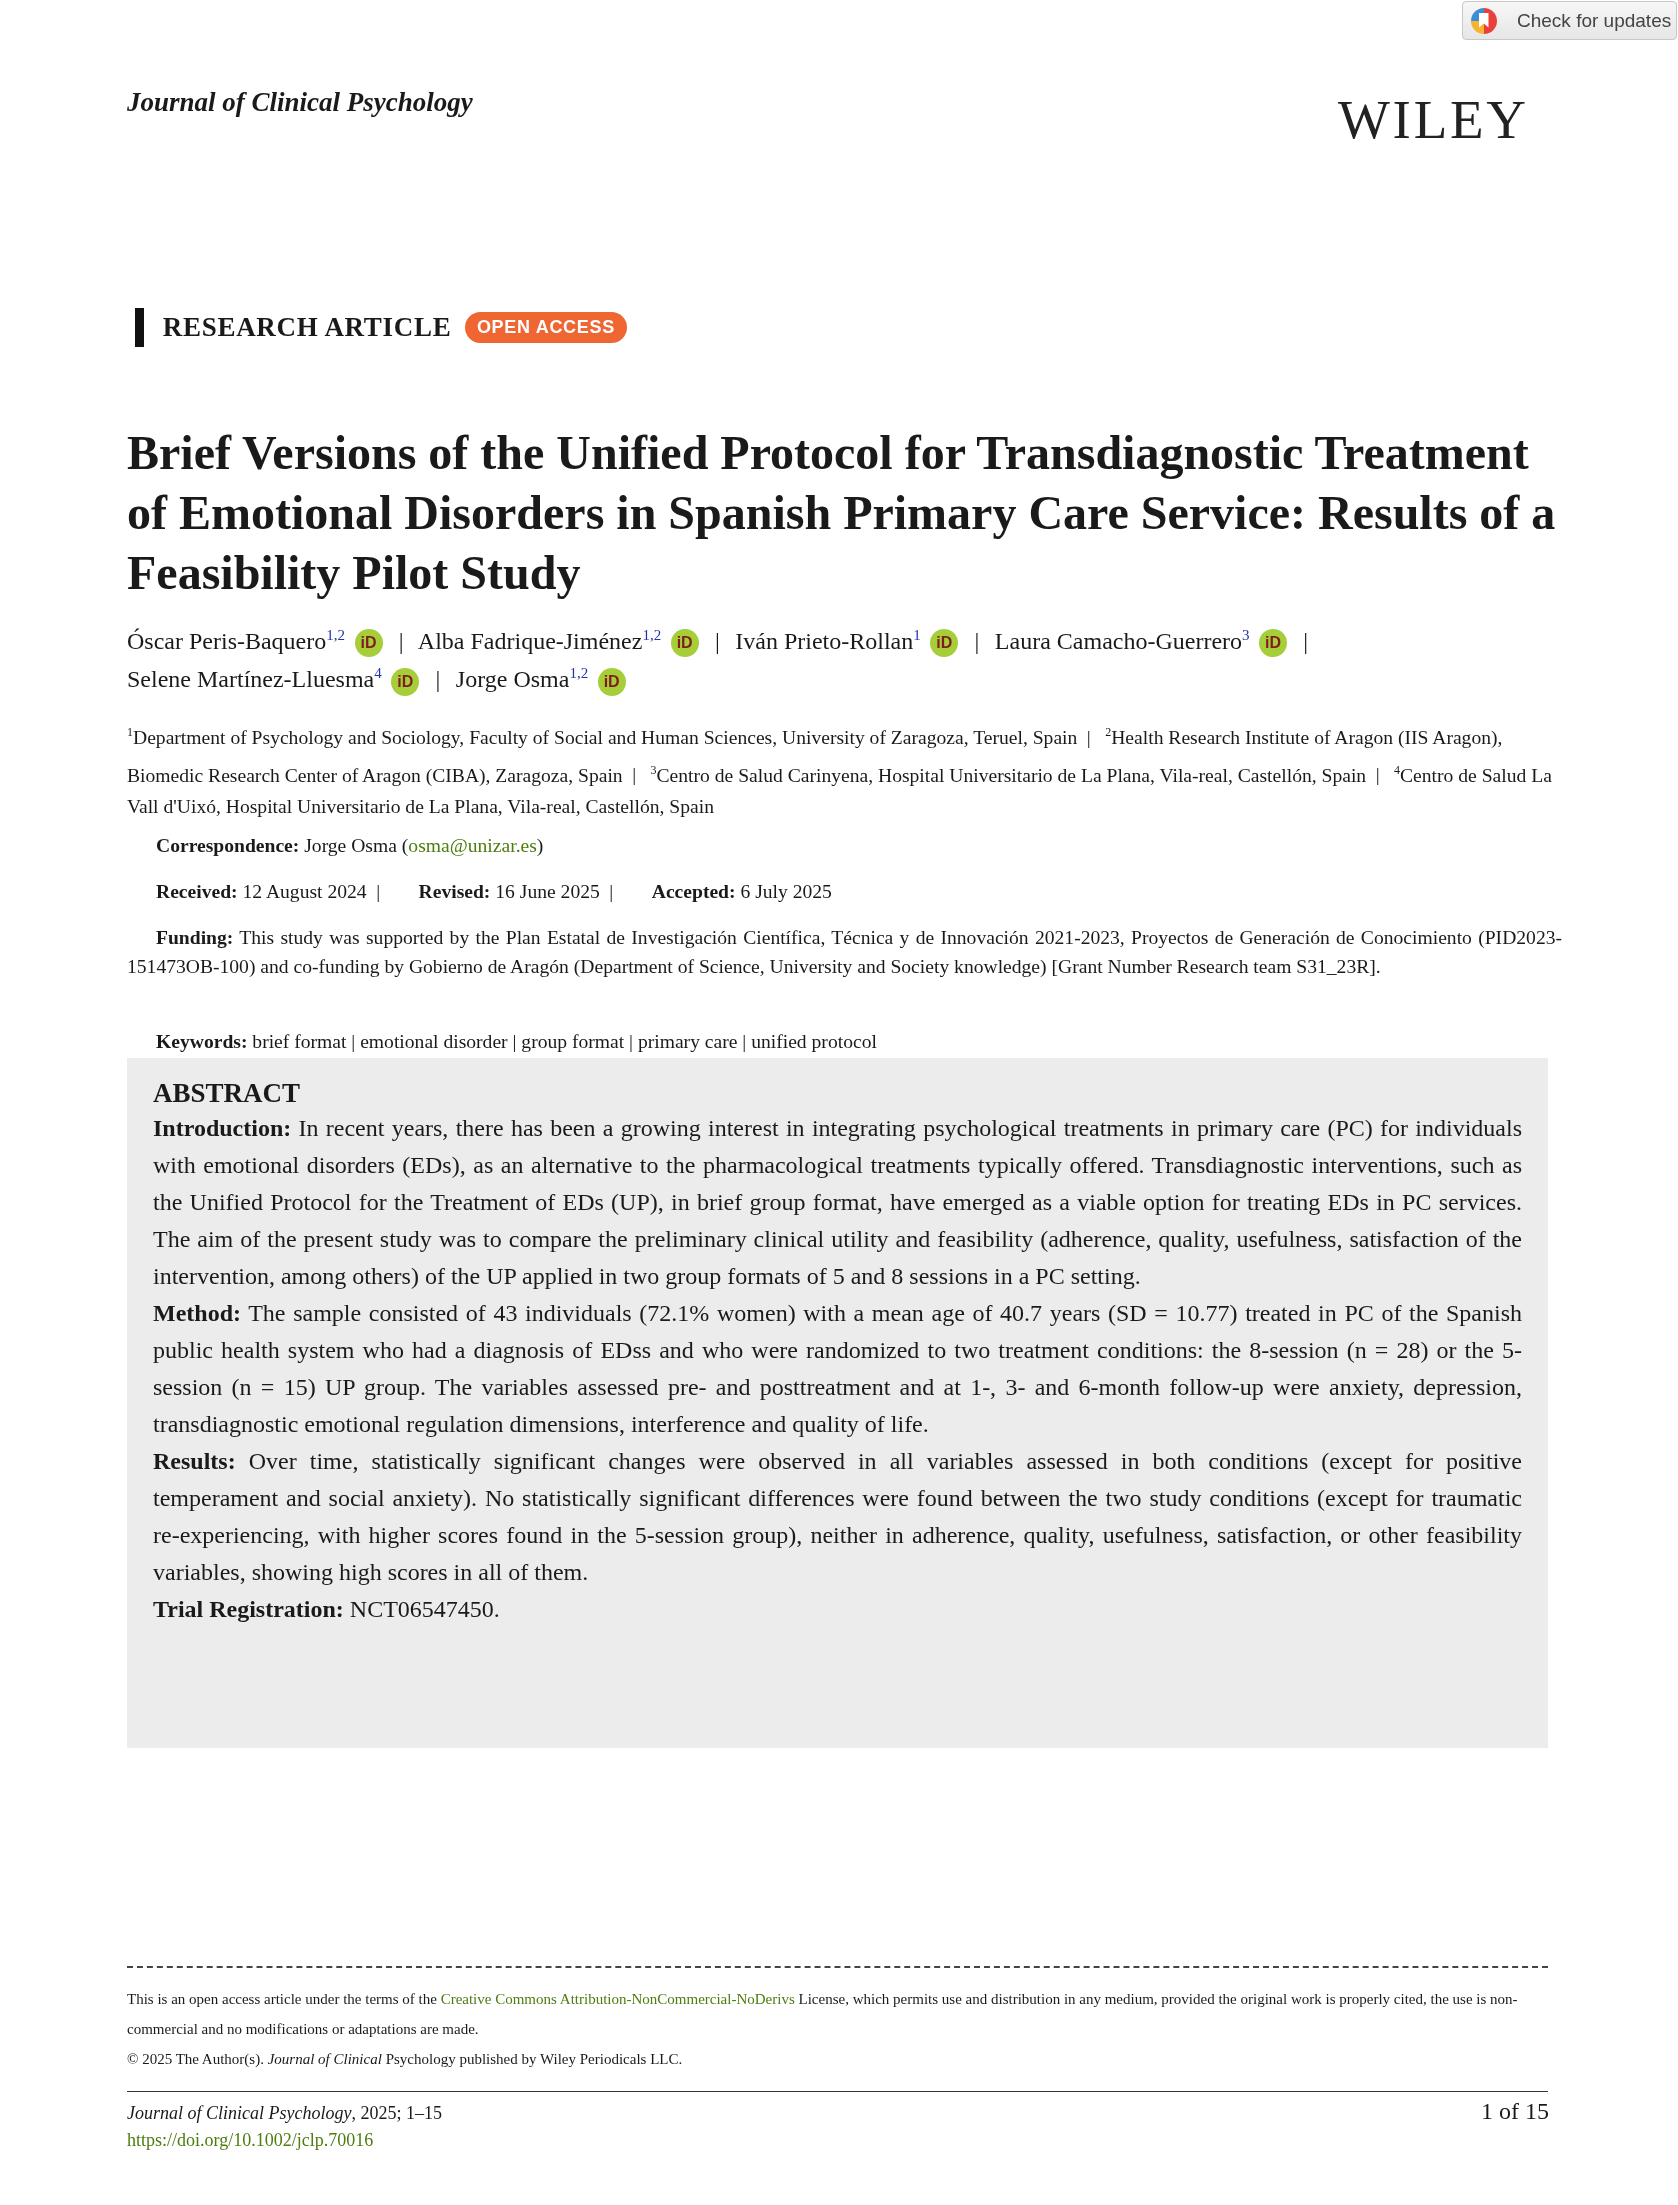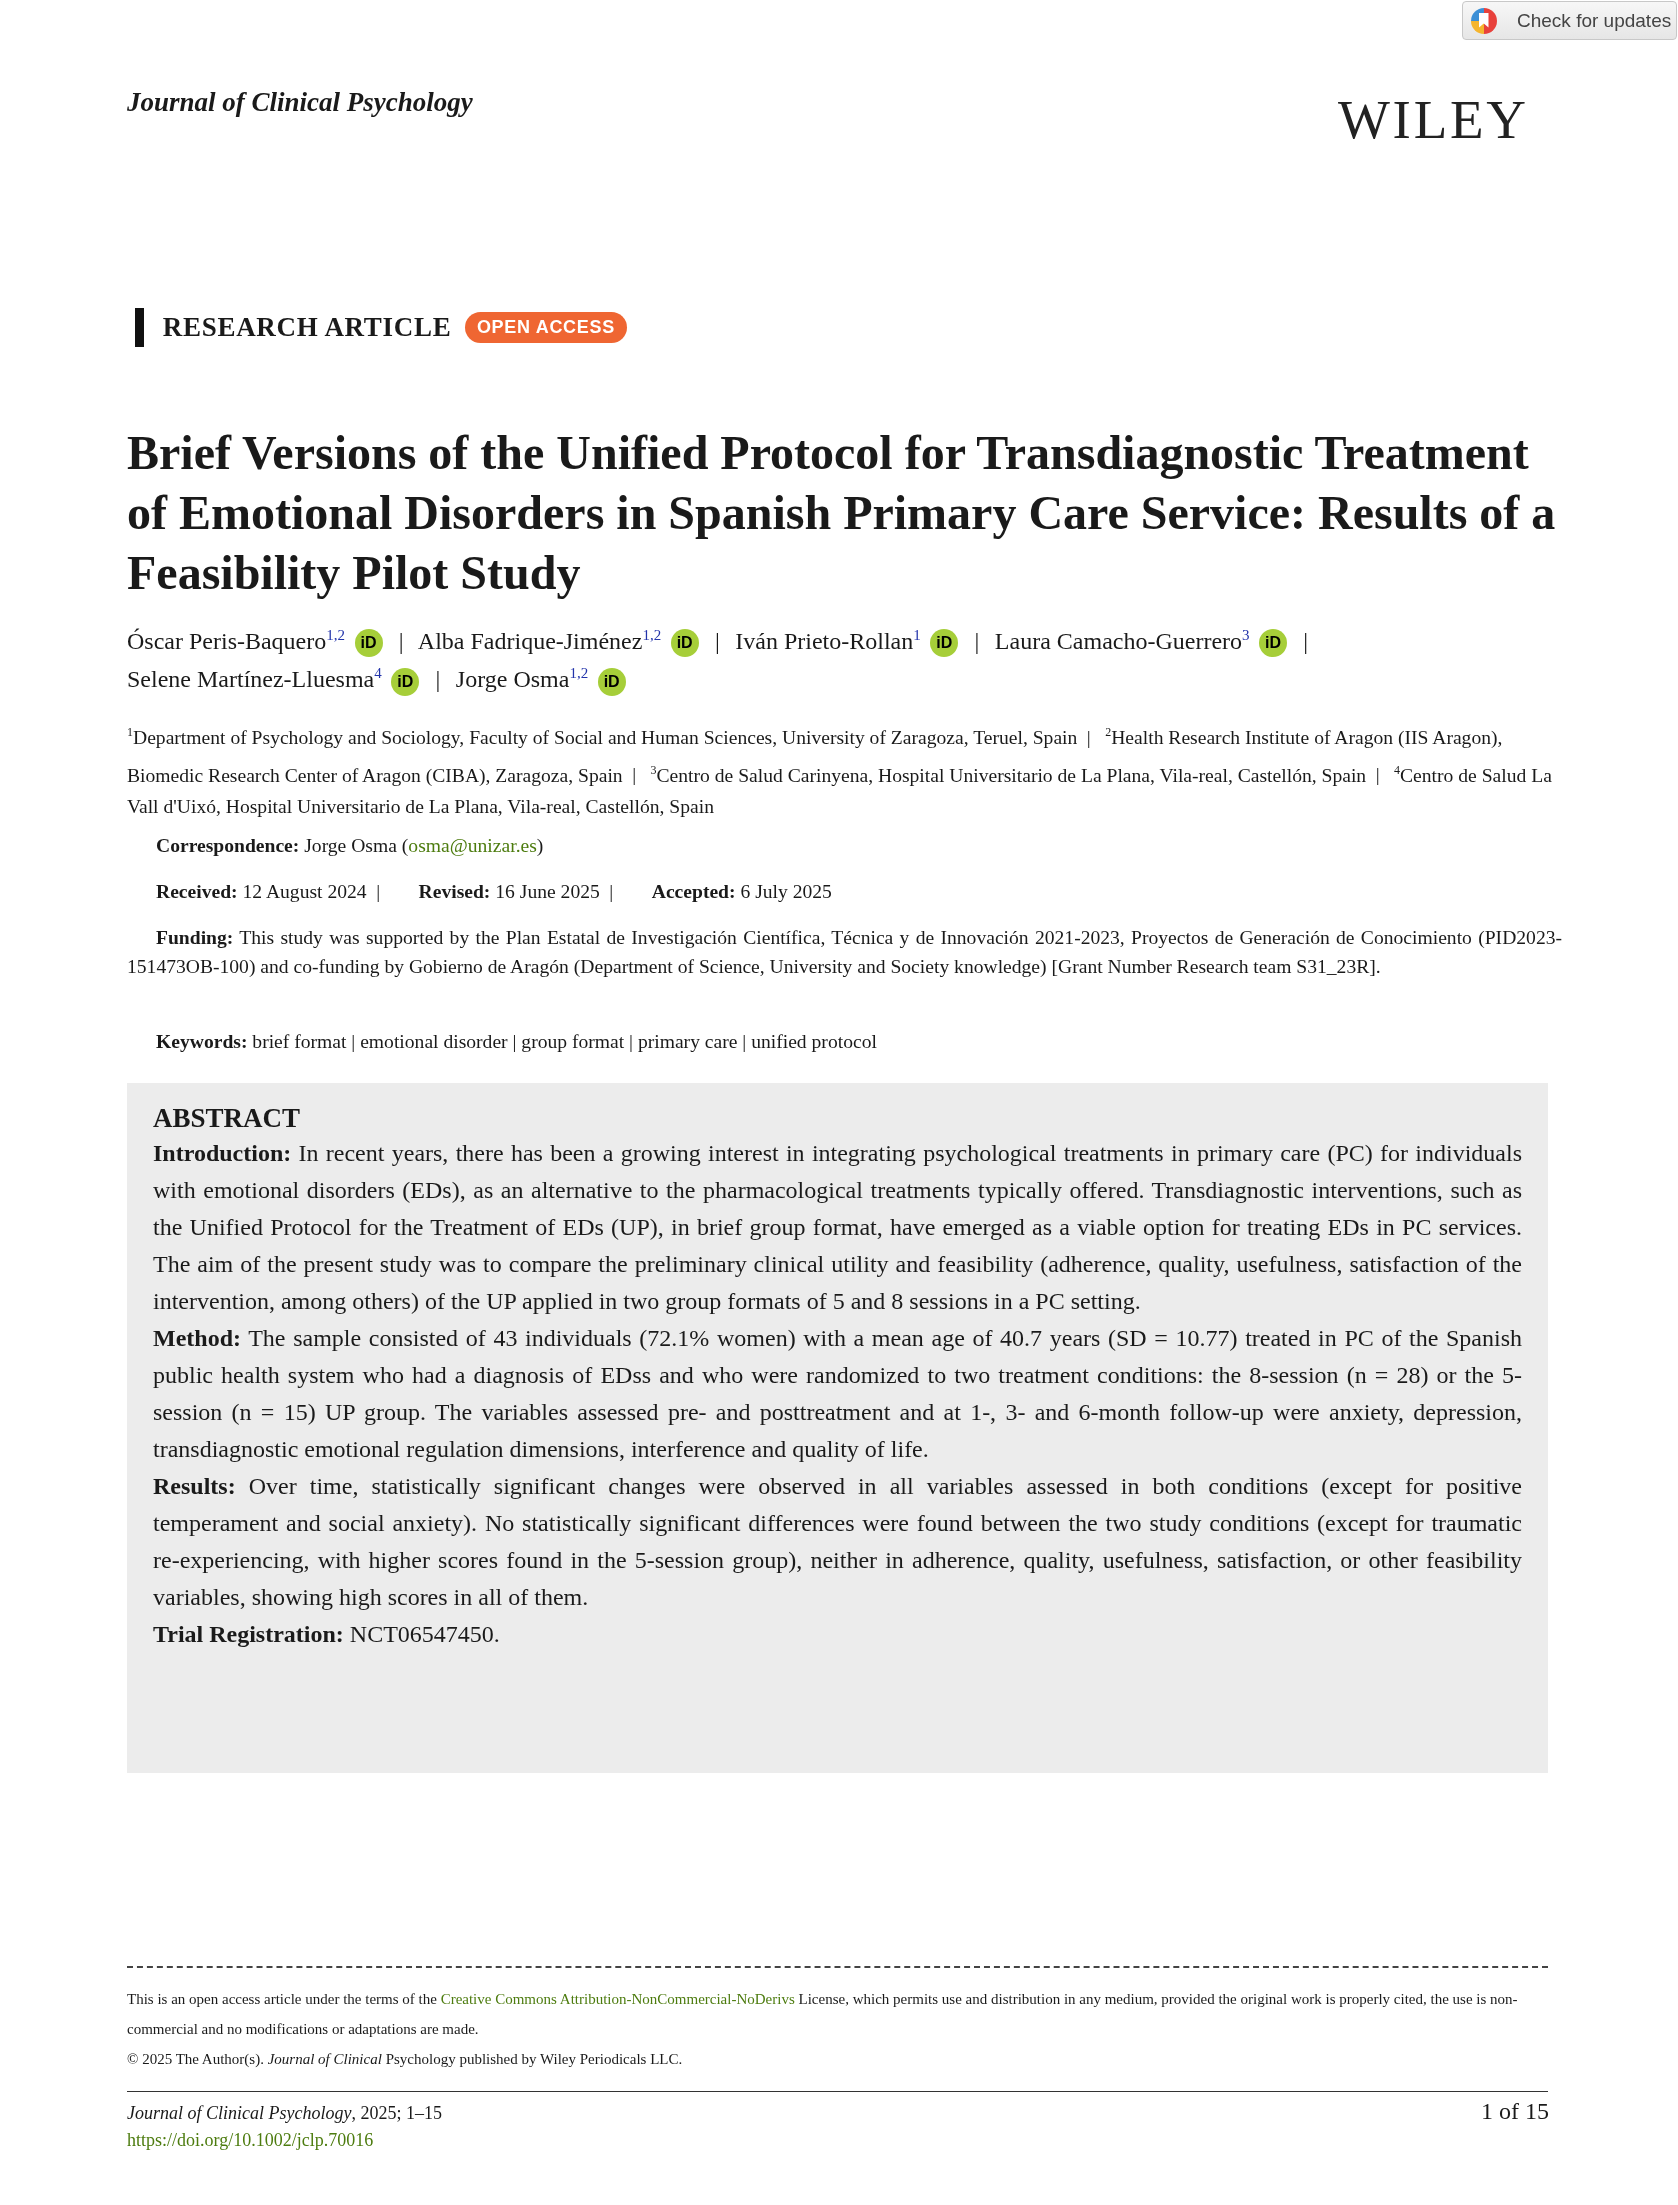--- a/index.html
+++ b/index.html
@@ -23,30 +23,30 @@
   .article-type { position: absolute; left: 127px; top: 308px; display: flex; align-items: center; margin-left: 8px; }
   .type-bar { width: 8.8px; height: 39px; background: #111; margin-right: 19px; }
   .type-label { font-size: 27px; font-weight: bold; letter-spacing: 0.7px; }
   .oa-badge { margin-left: 13.5px; background: #ef6632; color: #fff; border-radius: 17.6px;
     font-family: "Liberation Sans", "DejaVu Sans", sans-serif; font-weight: bold; font-size: 18px;
     padding: 5.4px 12px; letter-spacing: 0.7px; }
   .title { position: absolute; left: 127px; top: 423px; width: 1435px; font-size: 48px; font-weight: bold; line-height: 60px; color: #1a1a1a; }
   .authors { position: absolute; left: 127px; top: 619px; width: 1435px; font-size: 24px; line-height: 32px; }
   .author { white-space: nowrap; }
   .author sup { font-size: 15px; color: #2233aa; }
-  .orcid { display: inline-block; width: 28px; height: 28px; border-radius: 50%; background: #a6ce39; color: #000000;
+  .orcid { display: inline-block; width: 28px; height: 28px; border-radius: 50%; background: #a6ce39; color: #7f1d1d;
     font-family: "Liberation Sans", "DejaVu Sans", sans-serif; font-size: 16px; font-weight: bold;
     text-align: center; line-height: 28px; vertical-align: middle; margin: 0 6.8px 0 9.5px; }
   .sep { margin: 0 9.5px; }
   .affil { position: absolute; left: 127px; top: 716px; width: 1435px; font-size: 19.6px; line-height: 32px; }
   .affil sup { font-size: 12px; }
   .meta { position: absolute; left: 127px; width: 1435px; font-size: 19.6px; line-height: 29px; }
   .meta b { font-weight: bold; margin-left: 29px; }
   .link { color: #4d7c0f; }
-  .abstract { position: absolute; left: 127px; top: 1083px; width: 1421px; height: 690px; background: #ececec; box-sizing: border-box; padding: 17.6px 26px; }
+  .abstract { position: absolute; left: 127px; top: 1058px; width: 1421px; height: 690px; background: #ececec; box-sizing: border-box; padding: 17.6px 26px; }
   .abs-title { font-size: 27px; font-weight: bold; line-height: 34px; }
   .abs-body { font-size: 24px; line-height: 37px; text-align: justify; }
   .abs-body b { font-weight: bold; }
   .footer-rule-dashed { position: absolute; left: 127px; top: 1966px; width: 1421px; border-top: 2px dashed #444; }
   .license { position: absolute; left: 127px; top: 1984px; width: 1421px; font-size: 15px; line-height: 30px; }
   .footer-rule { position: absolute; left: 127px; top: 2091px; width: 1421px; border-top: 1.4px solid #333; }
   .foot-left { position: absolute; left: 127px; top: 2100px; font-size: 18px; line-height: 27px; }
   .foot-right { position: absolute; right: 129px; top: 2098px; font-size: 24px; }
 </style>
 </head>

